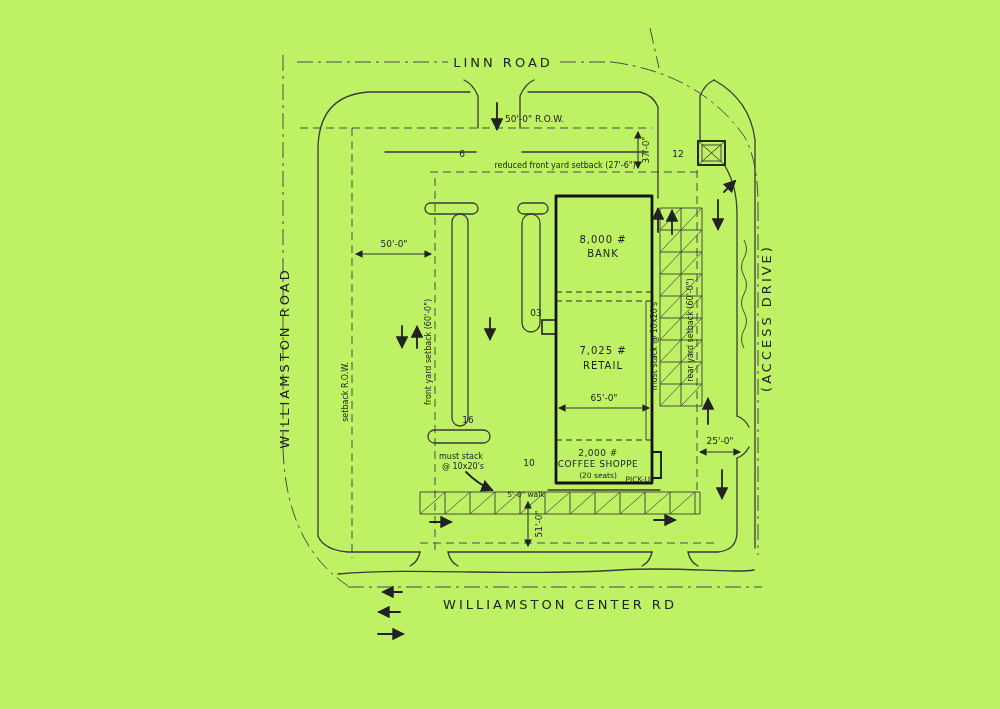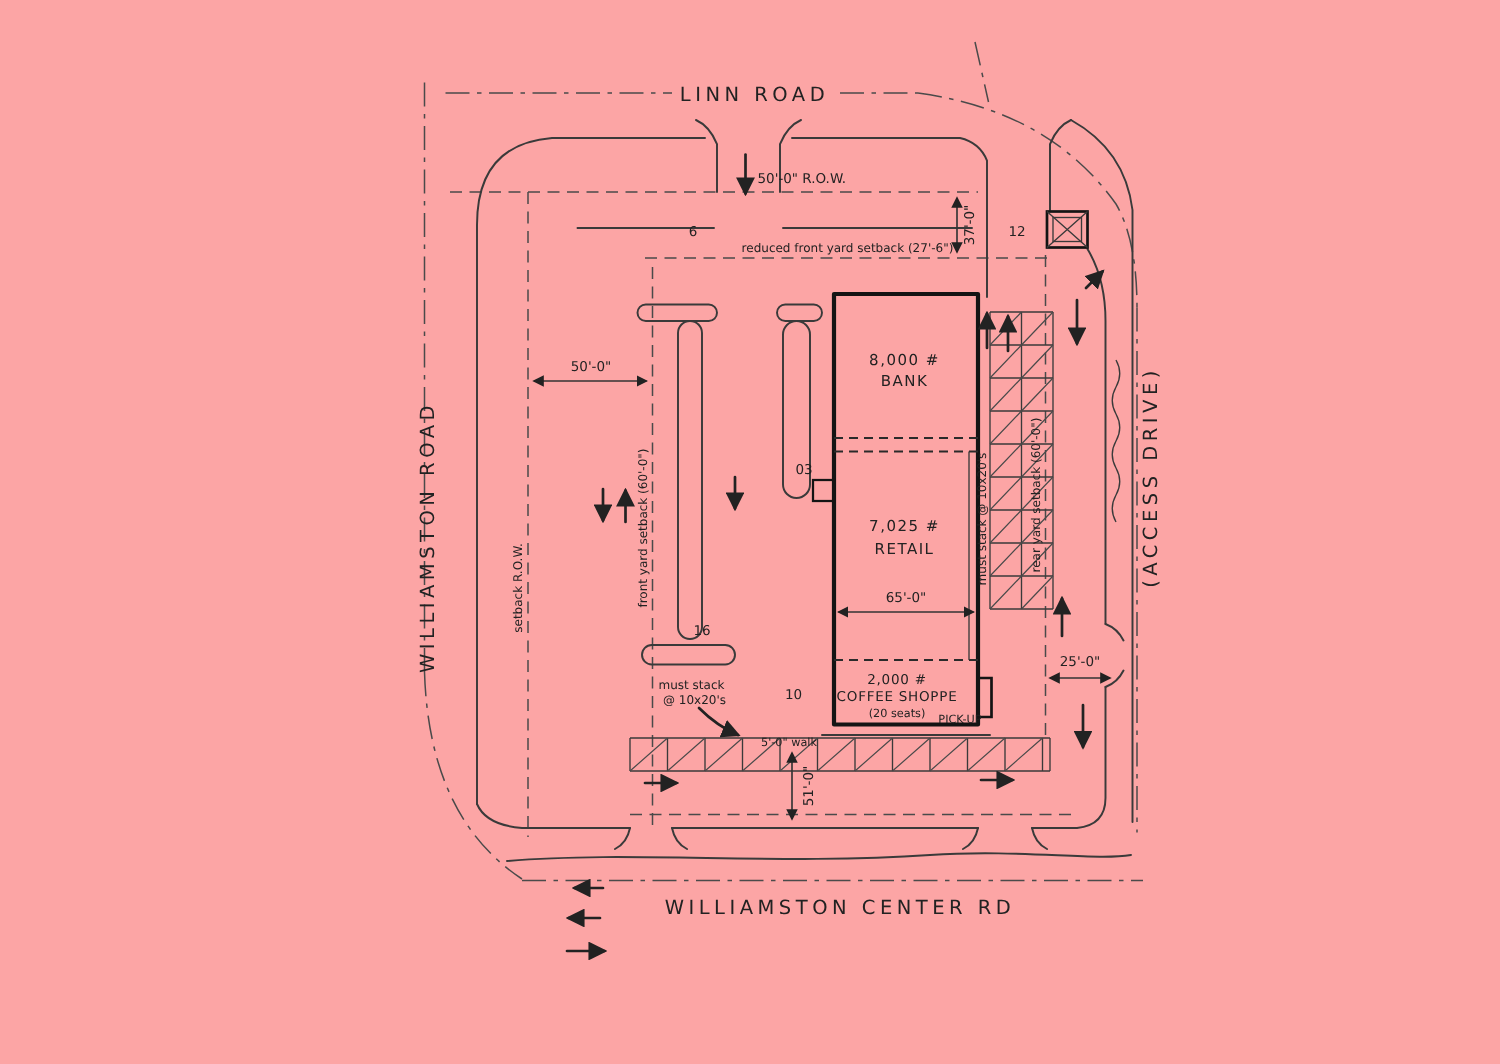--- a/index.html
+++ b/index.html
@@ -1,16 +1,16 @@
 <!DOCTYPE html>
 <html><head>
 <meta charset="utf-8">
 <style>
   html,body{margin:0;padding:0;background:#ffffff;}
-  .page{position:relative;width:1000px;height:709px;background:#fca5a5;overflow:hidden;
+  .page{position:relative;width:1000px;height:709px;background:#bef264;overflow:hidden;
         font-family:"DejaVu Sans", sans-serif;}
   svg{display:block;}
   .cl{stroke:#4a4a4a;stroke-width:1;fill:none;stroke-dasharray:16 5 3 5;}
   .dash{stroke:#4a4a4a;stroke-width:1;fill:none;stroke-dasharray:8 5;}
   .dash2{stroke:#2a2a2a;stroke-width:1.2;fill:none;stroke-dasharray:6 4;}
   .curb{stroke:#3a3a3a;stroke-width:1.3;fill:none;stroke-linecap:round;}
   .thin{stroke:#3a3a3a;stroke-width:.9;fill:none;}
   .hatch{stroke:#4a4a4a;stroke-width:.8;fill:none;}
   .bld{stroke:#141414;stroke-width:2.8;fill:none;stroke-linejoin:round;}
   .bld2{stroke:#141414;stroke-width:1.8;fill:none;}

